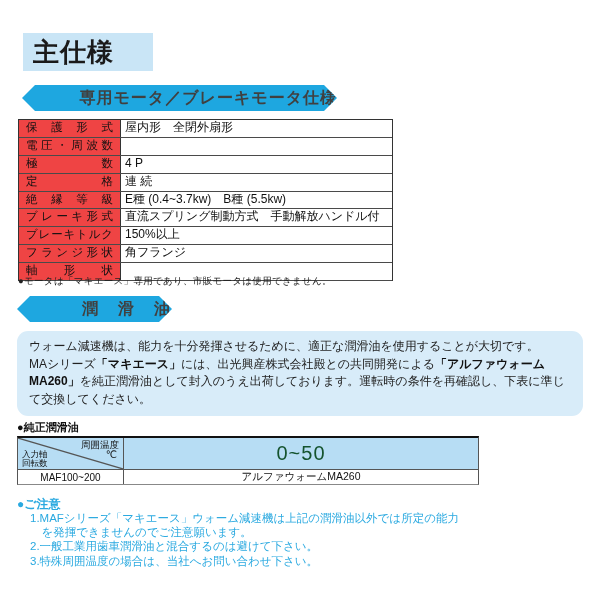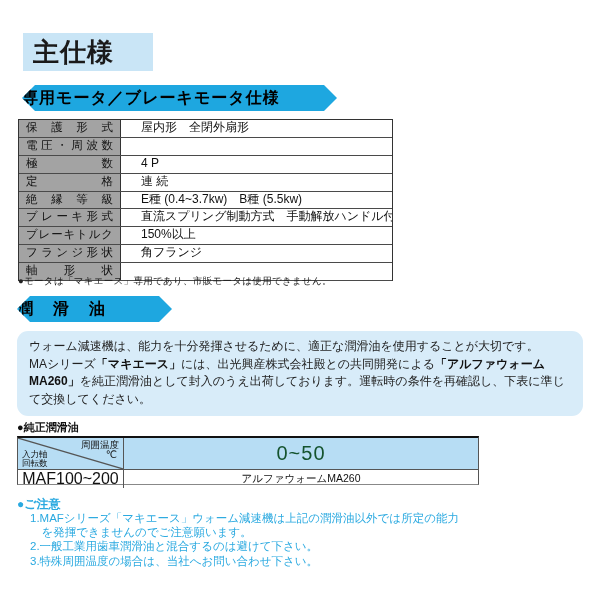--- a/index.html
+++ b/index.html
@@ -8,39 +8,39 @@
     font-family:"Liberation Sans","DejaVu Sans",sans-serif;color:#1a1a1a;
   }
   
   .page-title{
     position:absolute;left:23px;top:33px;width:130px;height:38px;
     background:#c9e5f6;display:flex;align-items:center;padding-left:10px;box-sizing:border-box;
     font-size:26px;font-weight:bold;color:#1a1a1a;letter-spacing:1px;
   }
   
   .banner{
-    position:absolute;background:#1ea7e0;color:#000000;font-weight:bold;
-    display:flex;align-items:center;justify-content:flex-start;box-sizing:border-box;
+    position:absolute;background:#1ea7e0;color:#404040;font-weight:bold;
+    display:flex;align-items:center;justify-content:flex-end;box-sizing:border-box;
     clip-path:polygon(13px 0,calc(100% - 13px) 0,100% 50%,calc(100% - 13px) 100%,13px 100%,0 50%);
   }
   .banner-motor{left:22px;top:85px;width:315px;height:26px;font-size:16px;letter-spacing:1px;}
   .banner-lub{left:17px;top:296px;width:155px;height:26px;font-size:16px;letter-spacing:2px;}
   
   .spec-table{
     position:absolute;left:18px;top:119px;width:375px;
     border:1.5px solid #333;border-bottom:none;box-sizing:border-box;
   }
   .spec-row{display:grid;grid-template-columns:102px 1fr;height:16.9px;border-bottom:1px solid #4a4a4a;}
   .spec-label{
-    background:#a3a3a3;border-right:1.5px solid #333;box-sizing:border-box;
+    background:#ef4444;border-right:1.5px solid #333;box-sizing:border-box;
     font-size:11.5px;color:#111;display:block;line-height:15.5px;
     padding:0 7px;text-align:justify;text-align-last:justify;overflow:hidden;
   }
   .spec-value{
-    font-size:12px;color:#111;line-height:15.5px;padding-left:20px;box-sizing:border-box;
+    font-size:12px;color:#111;line-height:15.5px;padding-left:4px;box-sizing:border-box;
     white-space:nowrap;overflow:hidden;
   }
   .spec-note{
     position:absolute;left:18px;top:275px;font-size:9.5px;color:#222;letter-spacing:0.3px;
   }
   
   .lub-box{
     position:absolute;left:17px;top:331px;width:566px;min-height:61px;box-sizing:border-box;
     background:#d8ecf9;border-radius:11px;padding:7px 12px 8px 12px;
     font-size:12px;line-height:17.5px;color:#222;
@@ -55,21 +55,21 @@
     border-top:2.5px solid #111;border-left:1px solid #555;border-right:1px solid #555;border-bottom:1.5px solid #888;
   }
   .oil-head{display:grid;grid-template-columns:106px 1fr;height:31px;background:#b7ddf4;border-bottom:1px solid #555;}
   .oil-corner{position:relative;border-right:1px solid #555;box-sizing:border-box;overflow:hidden;}
   .oil-corner svg{position:absolute;inset:0;width:100%;height:100%;}
   .corner-top{position:absolute;top:1px;right:4px;font-size:9.5px;color:#111;}
   .corner-unit{position:absolute;top:11px;right:6px;font-size:10px;color:#111;}
   .corner-bottom{position:absolute;bottom:1px;left:4px;font-size:8.5px;line-height:9px;color:#111;}
   .oil-range{display:flex;align-items:center;justify-content:center;font-size:20px;color:#14532d;letter-spacing:1px;}
   .oil-row{display:grid;grid-template-columns:106px 1fr;height:14px;background:#ffffff;}
-  .oil-model{border-right:1px solid #555;box-sizing:border-box;display:flex;align-items:center;justify-content:center;font-size:16px;color:#111;}
+  .oil-model{border-right:1px solid #555;box-sizing:border-box;display:flex;align-items:center;justify-content:center;font-size:10px;color:#111;}
   .oil-name{display:flex;align-items:center;justify-content:center;font-size:10.5px;color:#111;}
   
   .notice-title{
     position:absolute;left:17px;top:496px;font-size:12px;font-weight:bold;color:#2aa9e0;
   }
   .notice-list{
     position:absolute;left:30px;top:511px;width:560px;font-size:11.5px;line-height:14.2px;color:#2aa9e0;
   }
   .notice-line{white-space:pre;}
 </style>

